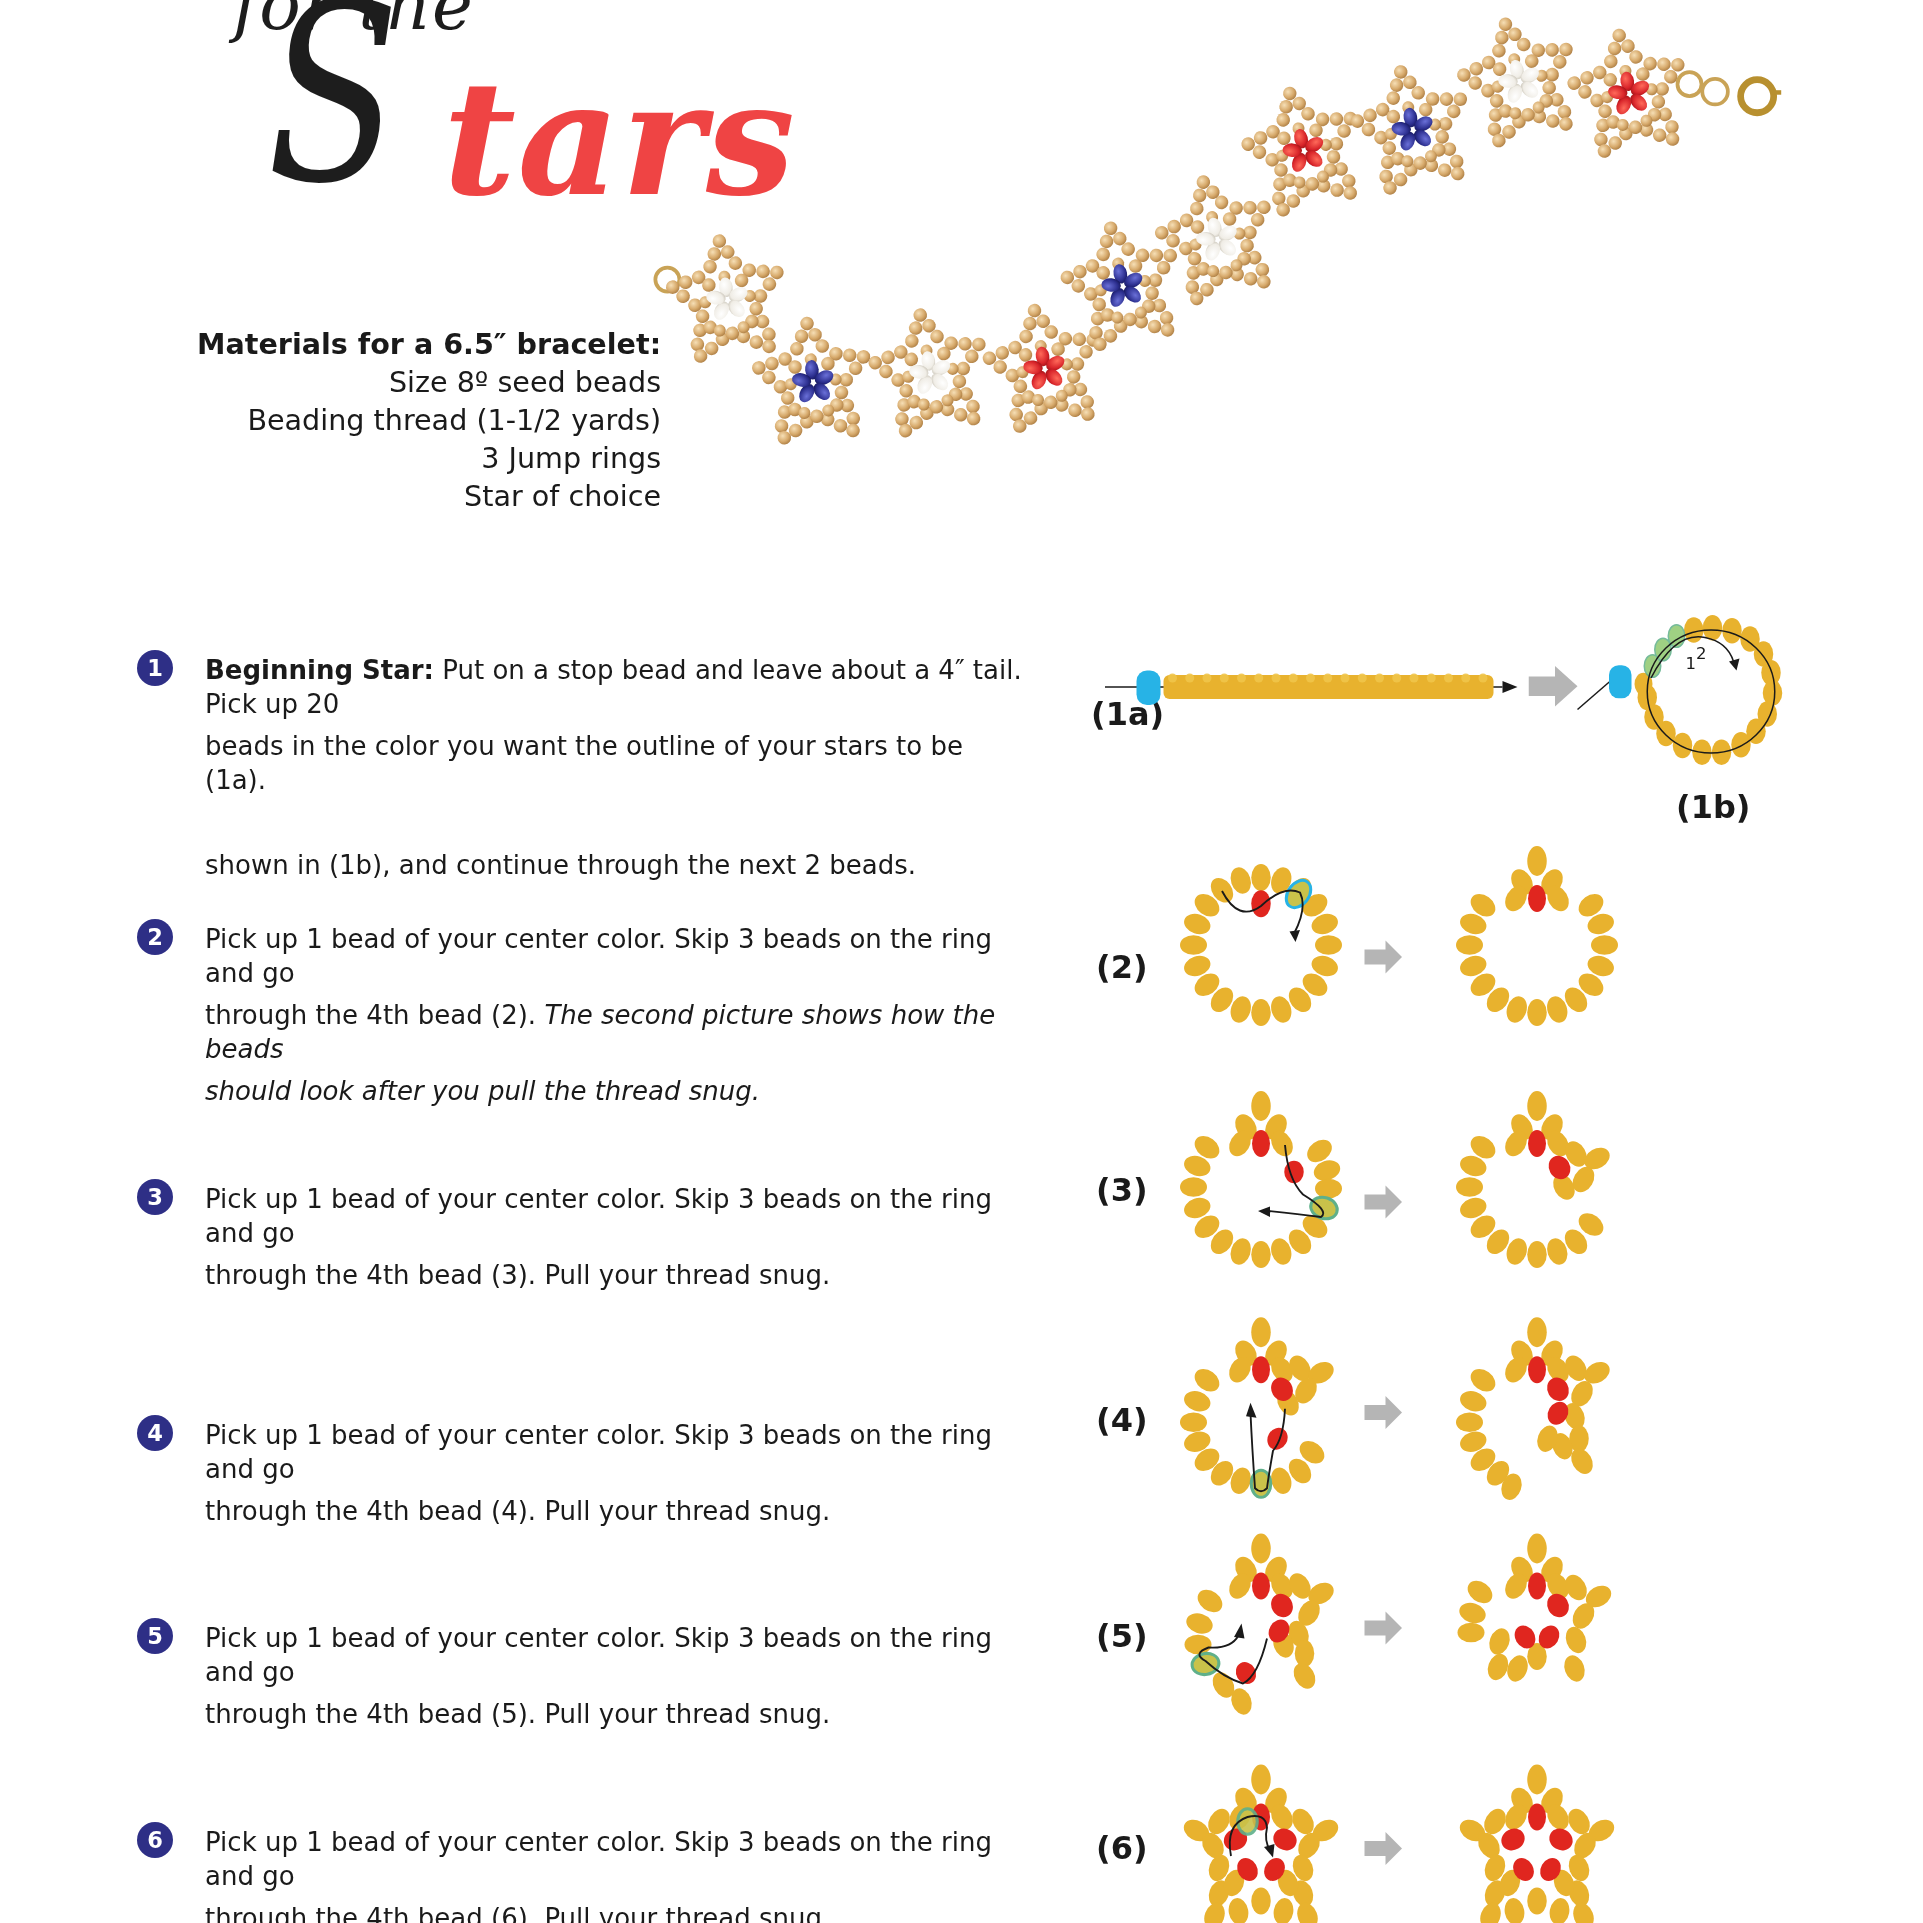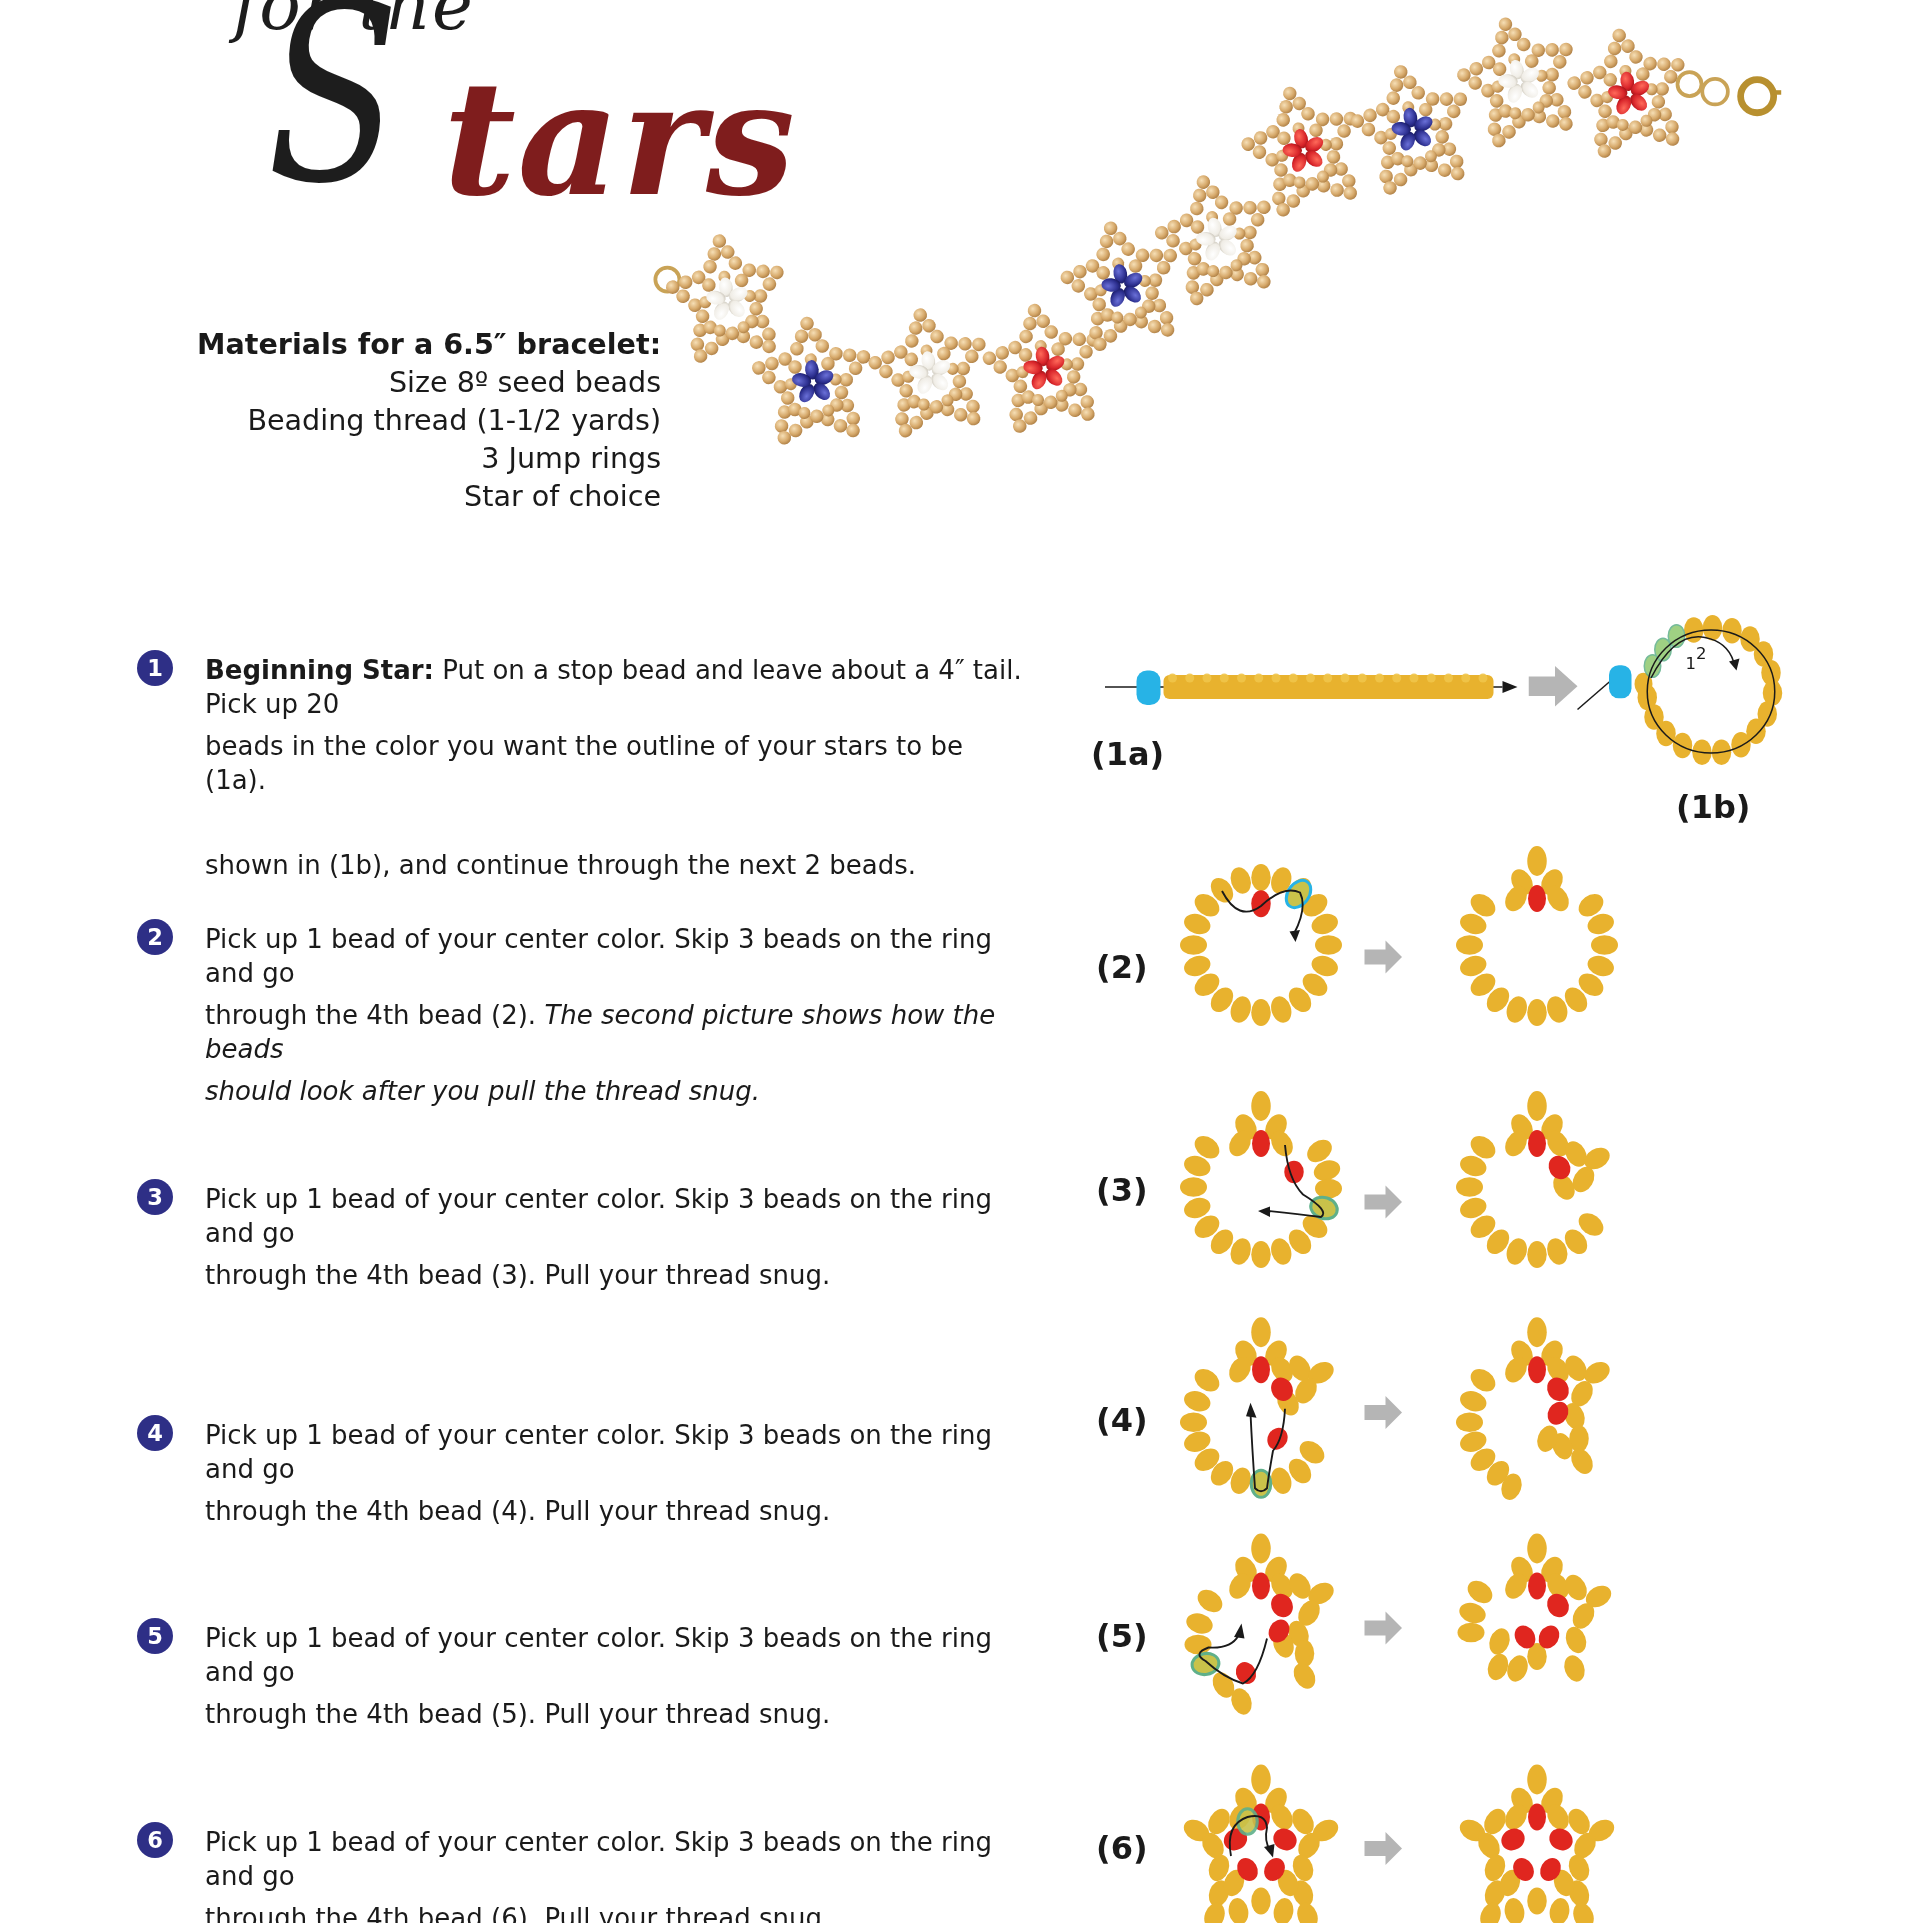--- a/index.html
+++ b/index.html
@@ -6,21 +6,21 @@
   body { width: 1924px; height: 1924px; position: relative; overflow: hidden;
          font-family: "DejaVu Sans", sans-serif; color: #1a1a1a; }
   .abs { position: absolute; }
 
   
   .title-small { left: 233px; top: -28.6px; font-family: "DejaVu Serif", serif; font-style: italic;
                  font-size: 69px; letter-spacing: 0.8px; color: #1d1d1d; line-height: 1; }
   .title-big-s { left: 267px; top: -30px; font-family: "DejaVu Serif", serif; font-style: italic;
                  font-size: 248px; color: #1d1d1d; line-height: 1; transform: scaleX(0.78); transform-origin: left top; font-weight: normal;}
   .title-big-rest { left: 443px; top: 60px; font-family: "DejaVu Serif", serif; font-style: italic;
-                 font-weight: bold; font-size: 158px; color: #7f1d1d; line-height: 1; letter-spacing: 1.5px; text-align: center; }
+                 font-weight: bold; font-size: 158px; color: #ef4444; line-height: 1; letter-spacing: 1.5px; text-align: center; }
 
   
   .materials { left: 197px; top: 325px; font-size: 28.6px; line-height: 38px; text-align: right; }
   .materials .heading { font-weight: bold; }
   .materials div { white-space: nowrap; }
 
   
   .step { left: 137px; width: 887px; }
   .step-badge { position: absolute; left: 0; top: 4.5px; width: 36px; height: 36px; border-radius: 50%;
                 background: #2e2f86; color: #ffffff; font-weight: bold; font-size: 22.5px;
@@ -194,21 +194,21 @@
 <div class="abs step" style="top:645px;">
   <div class="step-badge">1</div>
   <div class="step-text">
     <p><b>Beginning Star:</b><span> Put on a stop bead and leave about a 4″ tail. Pick up 20</span></p>
     <p>beads in the color you want the outline of your stars to be (1a).</p>
     <div class="gap"></div>
     <p>shown in (1b), and continue through the next 2 beads.</p>
   </div>
 </div>
 
-<div class="abs fig-label" style="left:1091px;top:708px;margin-top:27px;">(1a)</div>
+<div class="abs fig-label" style="left:1091px;top:668px;margin-top:27px;">(1a)</div>
 <div class="abs fig-label" style="left:1676px;top:788px;text-align:right;">(1b)</div>
 
 <svg width="751" height="180" style="left:1082px;top:609px;" viewBox="0 0 1000 240">
 
   <line x1="30" y1="104" x2="560" y2="104" stroke="#1a1a1a" stroke-width="2"></line>
   <polygon points="560,96 580,104 560,112" fill="#1a1a1a"></polygon>
 
   <rect x="72" y="82" width="32" height="46" rx="14" fill="#27b3e6"></rect>
 
   <g fill="#e8b22e">

